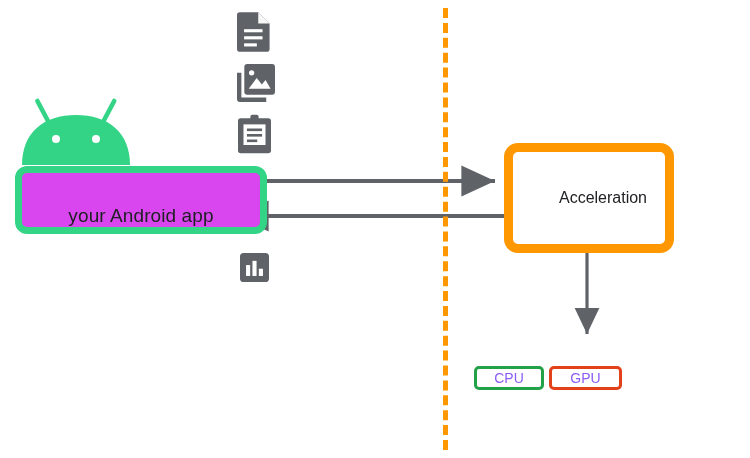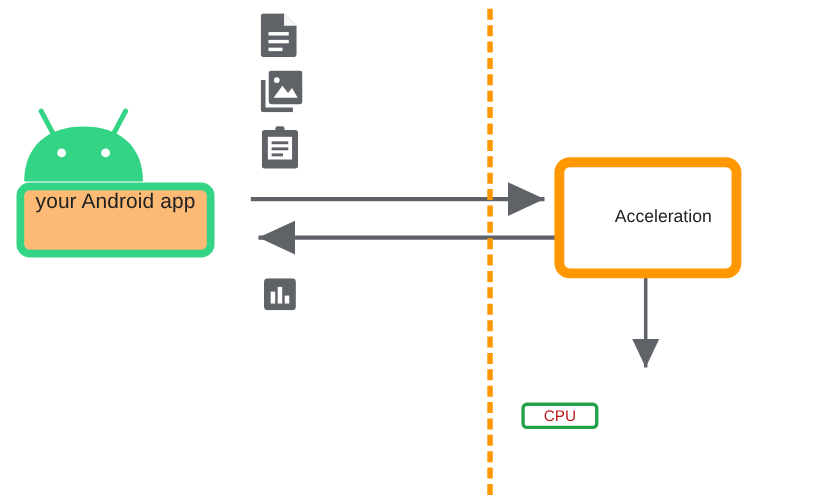--- a/index.html
+++ b/index.html
@@ -36,28 +36,28 @@
     top: 95px;
     width: 116px;
     height: 72px;
   }
 
   
   .app-box {
     position: absolute;
     left: 15px;
     top: 166px;
-    width: 180px;
+    width: 252px;
     height: 68px;
-    background: #fdba74;
+    background: #d946ef;
     border: 7px solid #34D486;
     border-radius: 12px;
     box-sizing: border-box;
     display: flex;
-    align-items: flex-start;
+    align-items: flex-end;
     justify-content: center;
   }
   .app-box-label {
     font-size: 19px;
     color: #202124;
     letter-spacing: 0.1px;
     white-space: nowrap;
   }
 
   
@@ -109,21 +109,21 @@
   .chip {
     position: absolute;
     height: 24px;
     background: #ffffff;
     border-radius: 5px;
     box-sizing: border-box;
     display: flex;
     align-items: center;
     justify-content: center;
     font-size: 14px;
-    color: #b91c1c;
+    color: #8b5cf6;
   }
   .chip-cpu {
     left: 474px;
     top: 366px;
     width: 70px;
     border: 3px solid #22A148;
   }
   .chip-gpu {
     left: 549px;
     top: 366px;
@@ -219,14 +219,17 @@
     </svg>
   </div>
 
   <div class="service-box">
     <span class="service-box-label">Acceleration</span>
   </div>
 
   <div class="chip chip-cpu">
     <span>CPU</span>
   </div>
+  <div class="chip chip-gpu">
+    <span>GPU</span>
+  </div>
 
 </div>
 
 </body></html>

